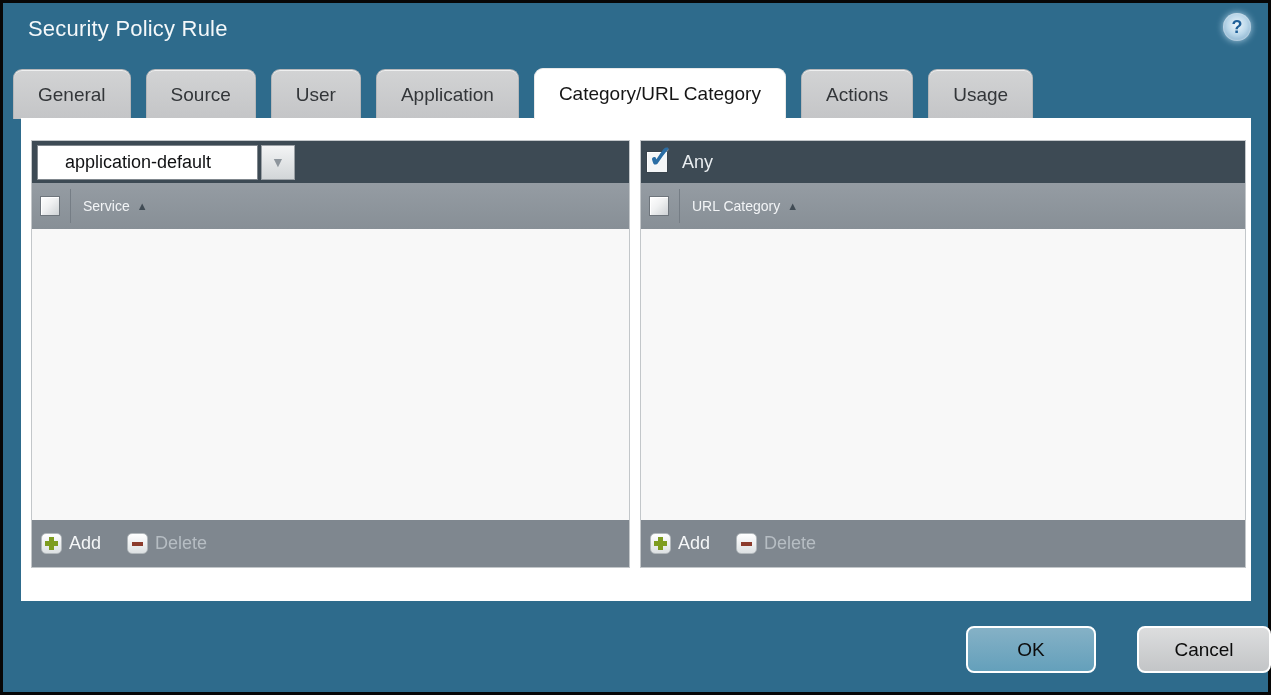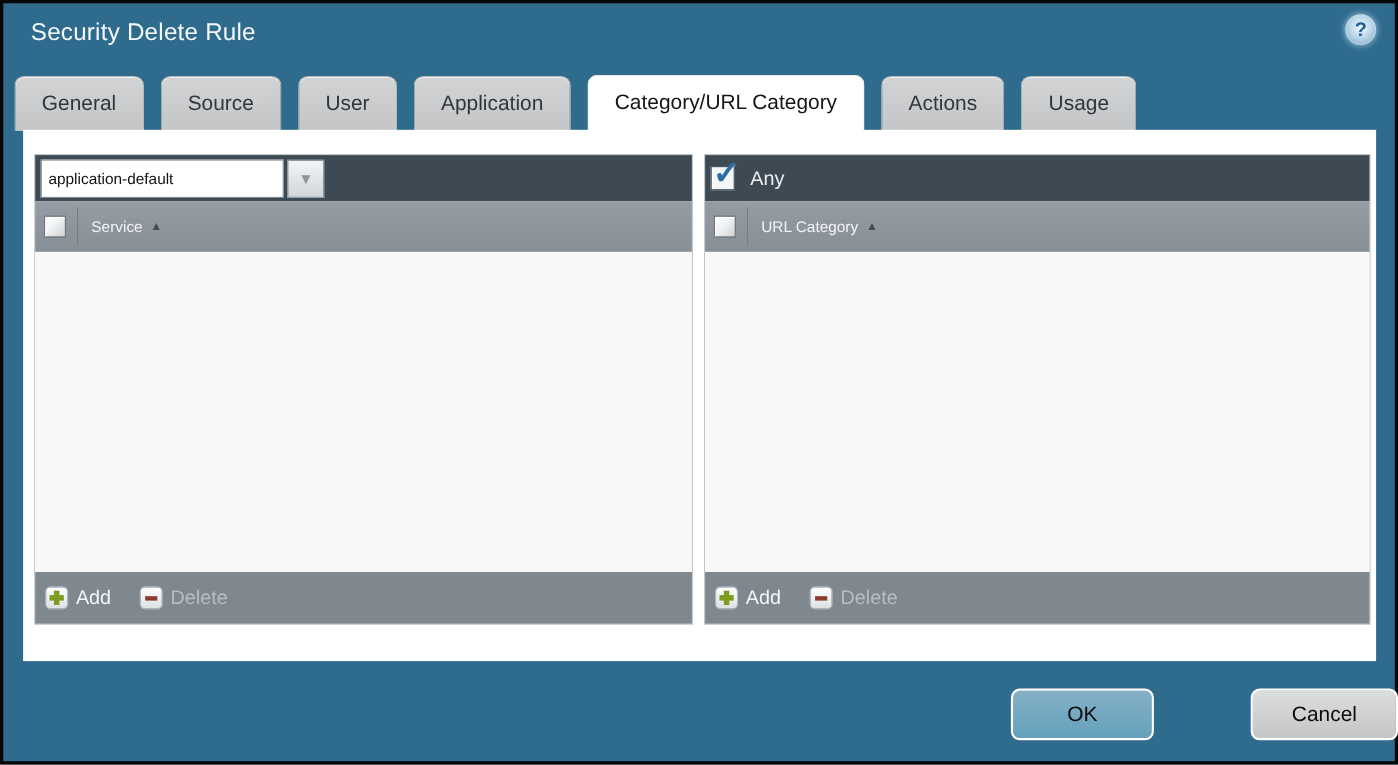--- a/index.html
+++ b/index.html
@@ -89,21 +89,21 @@
     background: #7f878f;
     display: flex; align-items: center;
     padding: 0 9px; gap: 26px;
   }
 
   
   .dropdown { display: flex; align-items: center; }
   .dd-value {
     width: 221px; height: 35px; line-height: 33px;
     background: #ffffff; border: 1px solid #80878d;
-    color: #101113; font-size: 14px; padding-left: 6px;
+    color: #101113; font-size: 18px; padding-left: 27px;
     white-space: nowrap; overflow: hidden;
   }
   .dd-btn {
     width: 34px; height: 35px; margin-left: 3px;
     background: linear-gradient(180deg, #f3f4f5 0%, #d2d6d8 100%);
     border: 1px solid #9aa0a5;
     display: flex; align-items: center; justify-content: center;
     cursor: pointer;
   }
   .dd-btn .chev { color: #8d959c; font-size: 14px; line-height: 1; }
@@ -159,35 +159,35 @@
   
   .btn {
     position: absolute; top: 623px; height: 47px;
     border: 2px solid #ffffff; border-radius: 8px;
     font-size: 19px; color: #0c0c0c;
     display: flex; align-items: center; justify-content: center;
     cursor: pointer;
     font-family: "Liberation Sans", sans-serif;
   }
   .btn.ok {
-    left: 916px; width: 130px;
+    left: 963px; width: 130px;
     background: linear-gradient(180deg, #85b1c6 0%, #64a0bb 100%);
   }
   .btn.cancel {
     left: 1134px; width: 134px;
     background: linear-gradient(180deg, #dcddde 0%, #c3c5c7 100%);
     text-align: right;
   }
 </style>
 </head>
 <body>
 
 <div class="window">
 
-  <div class="title">Security Delete Rule</div>
+  <div class="title">Security Policy Rule</div>
 
   <div class="help">
     <span>?</span>
   </div>
 
   <div class="tabbar">
     <div class="tab">General</div>
     <div class="tab">Source</div>
     <div class="tab">User</div>
     <div class="tab">Application</div>

